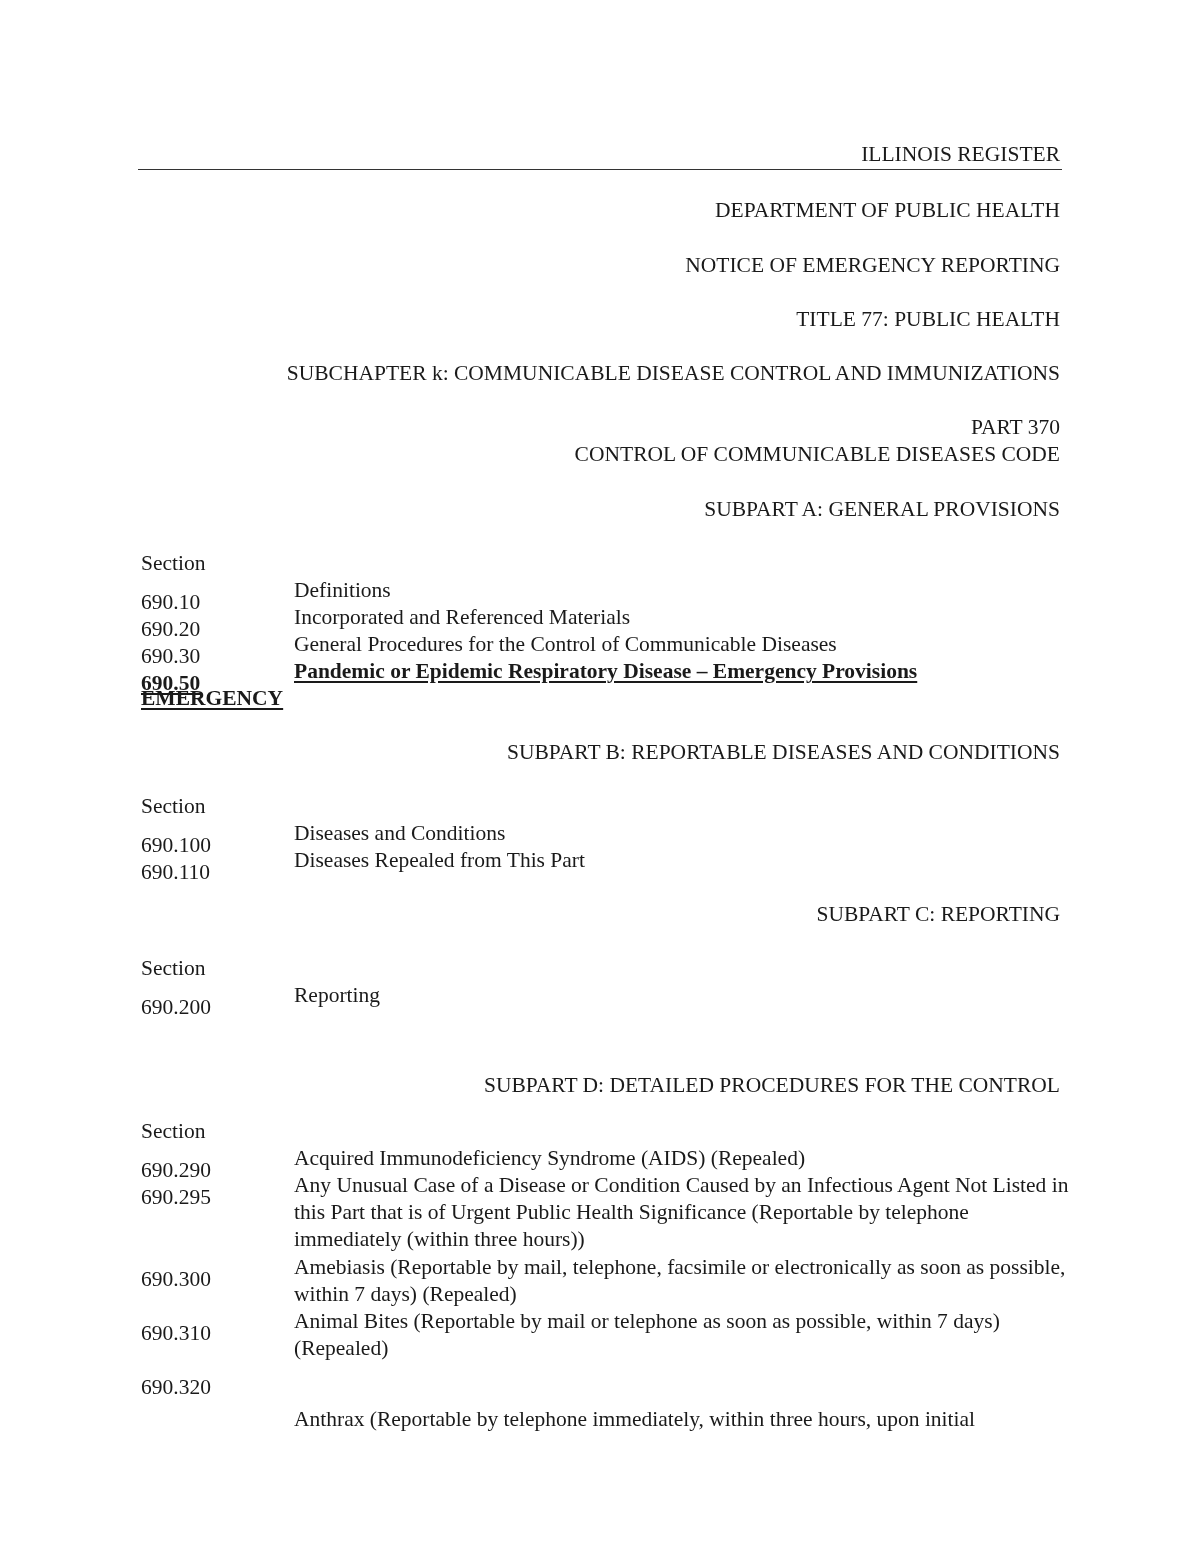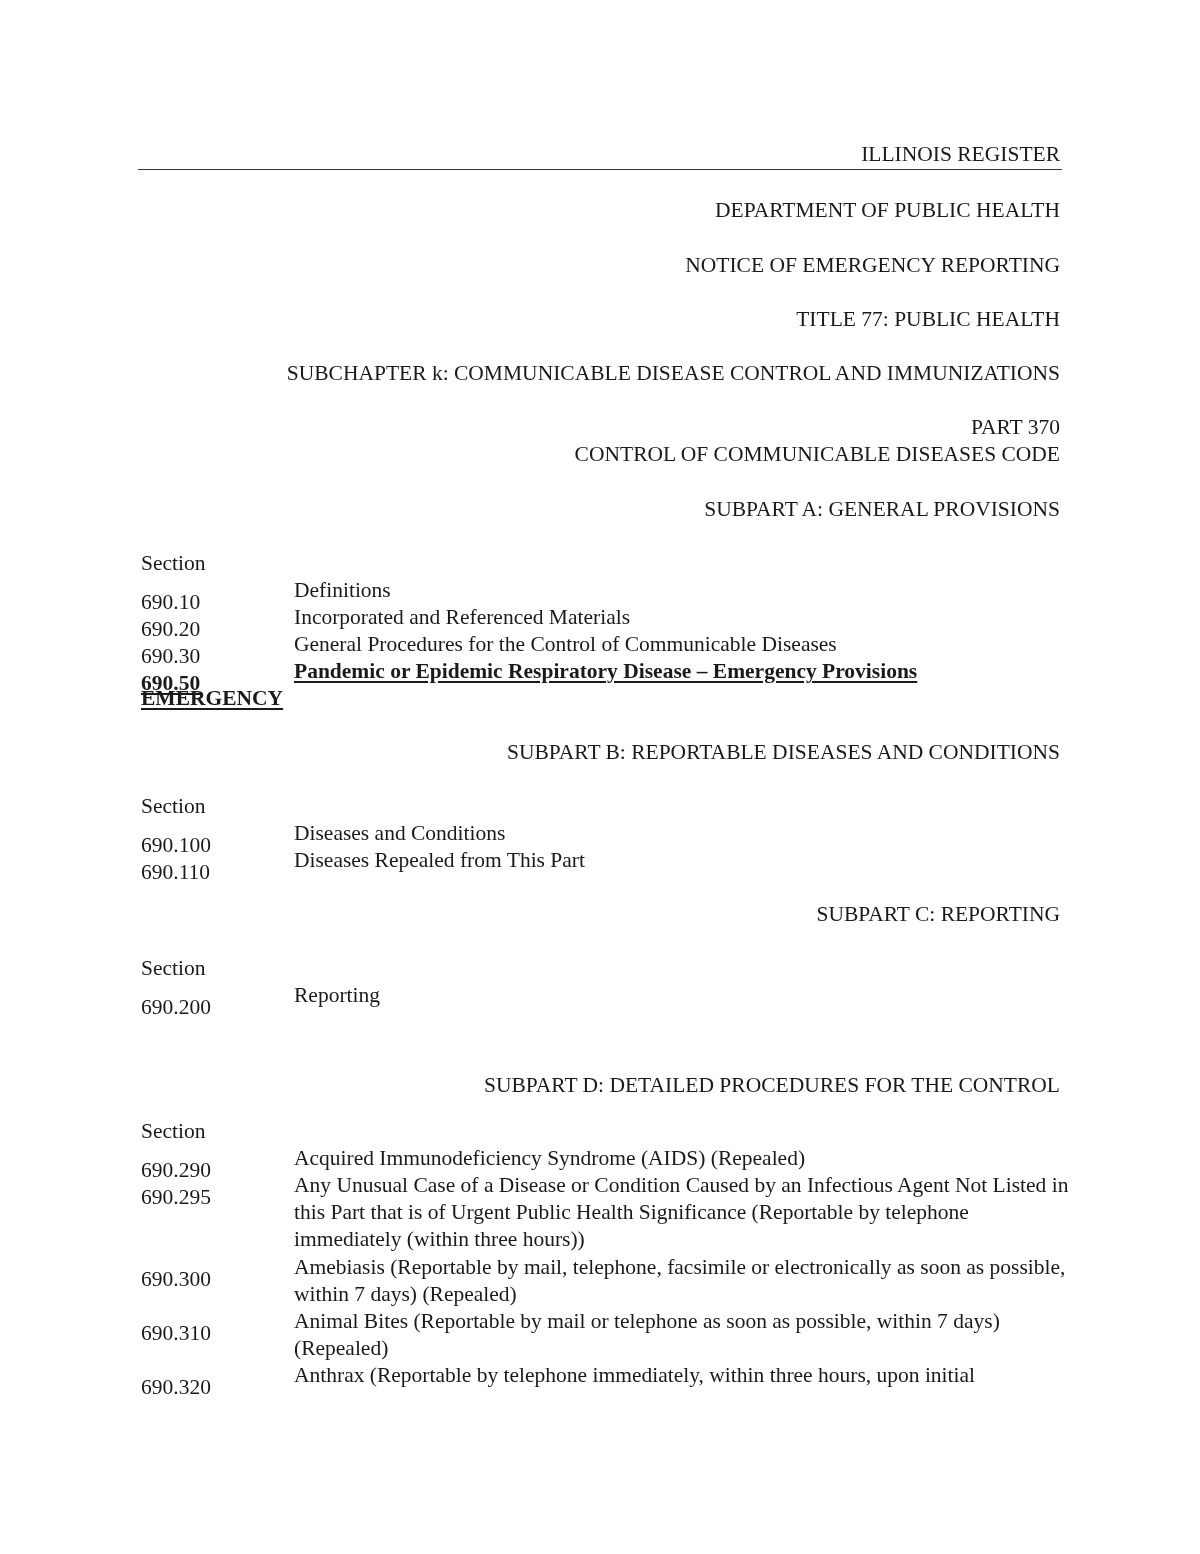--- a/index.html
+++ b/index.html
@@ -87,16 +87,16 @@
   <div class="row" style="top:1254px;">
     <span class="num">690.300</span>
     <span class="desc" style="width:775px;">Amebiasis (Reportable by mail, telephone, facsimile or electronically as soon as possible, within 7 days) (Repealed)</span>
   </div>
   <div class="row" style="top:1308px;">
     <span class="num">690.310</span>
     <span class="desc" style="width:785px;">Animal Bites (Reportable by mail or telephone as soon as possible, within 7 days) (Repealed)</span>
   </div>
   <div class="row" style="top:1362px;">
     <span class="num">690.320</span>
-    <span class="desc" style="white-space:nowrap;">Anthrax (Reportable by telephone immediately, within three hours, upon initial</span>
+    <span class="desc" style="white-space:nowrap;margin-top:44px;">Anthrax (Reportable by telephone immediately, within three hours, upon initial</span>
   </div>
 
 </div>
 
 </body></html>

